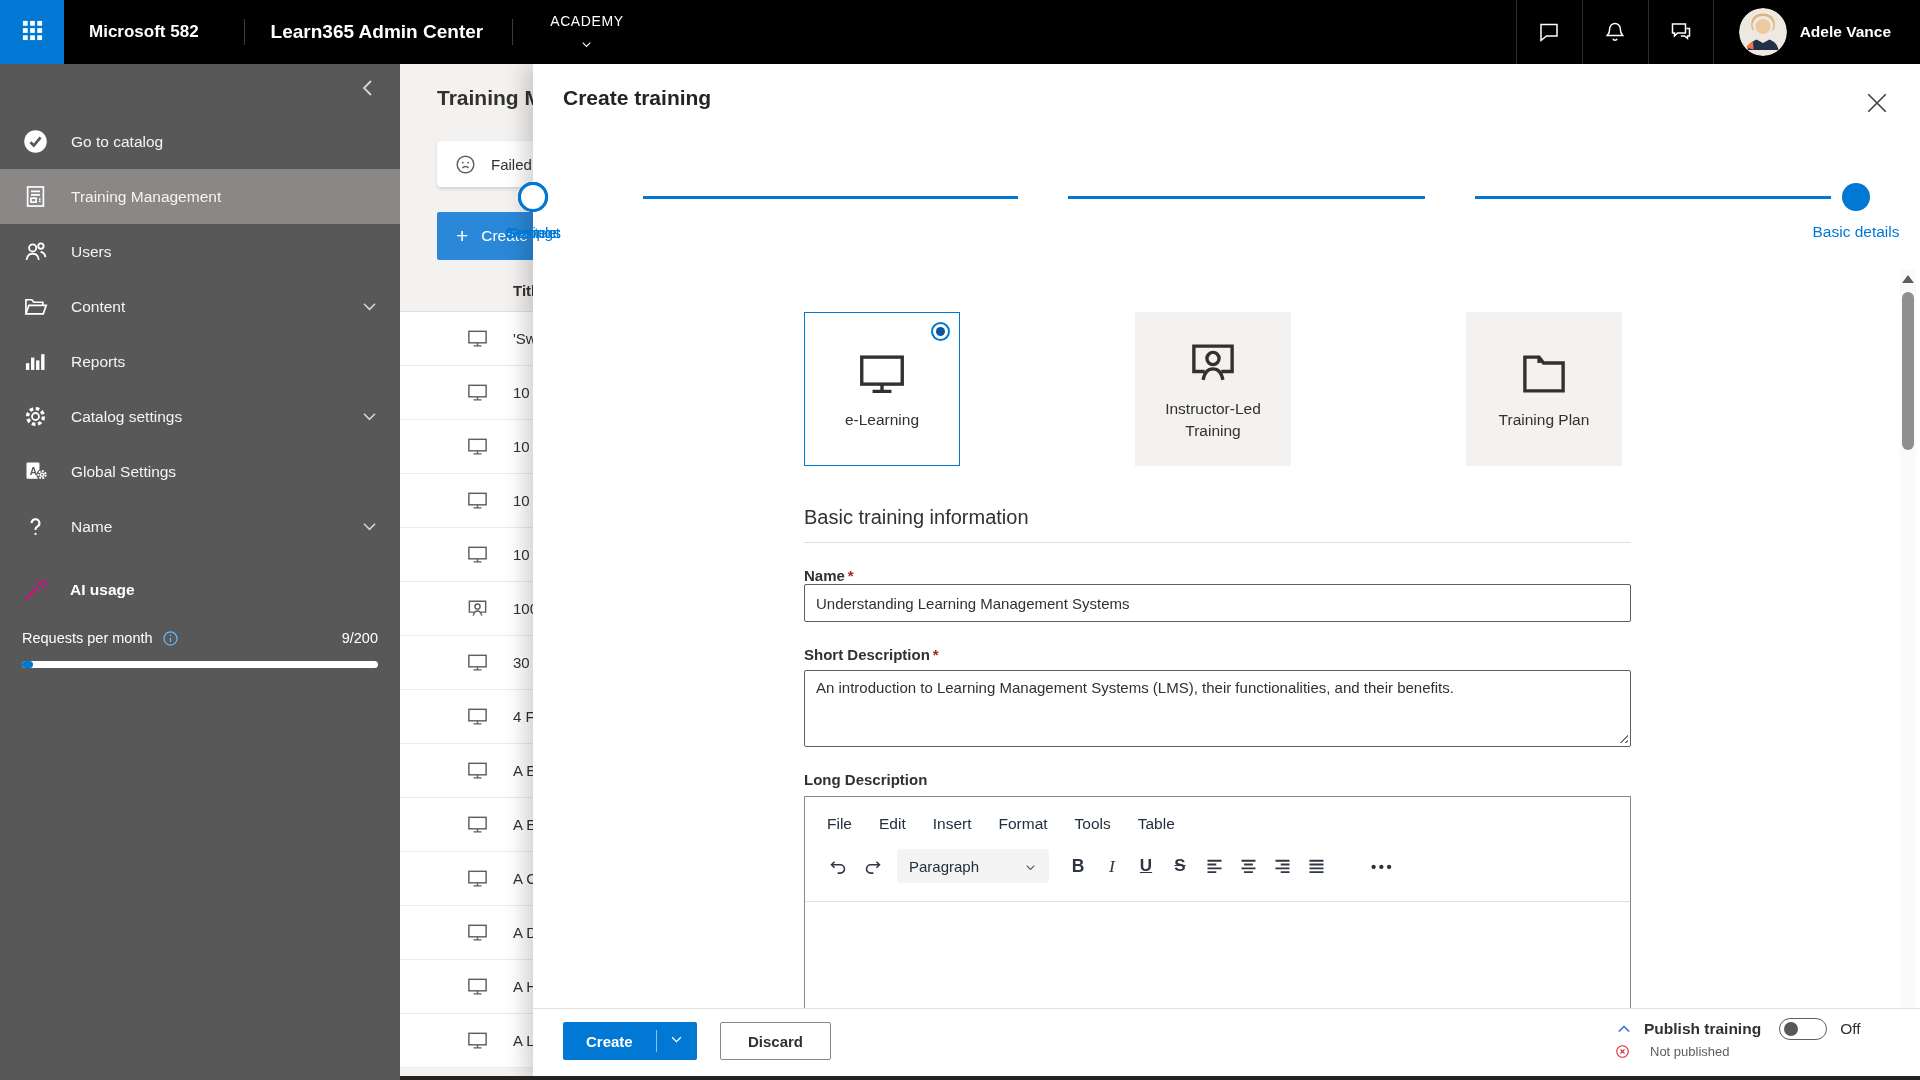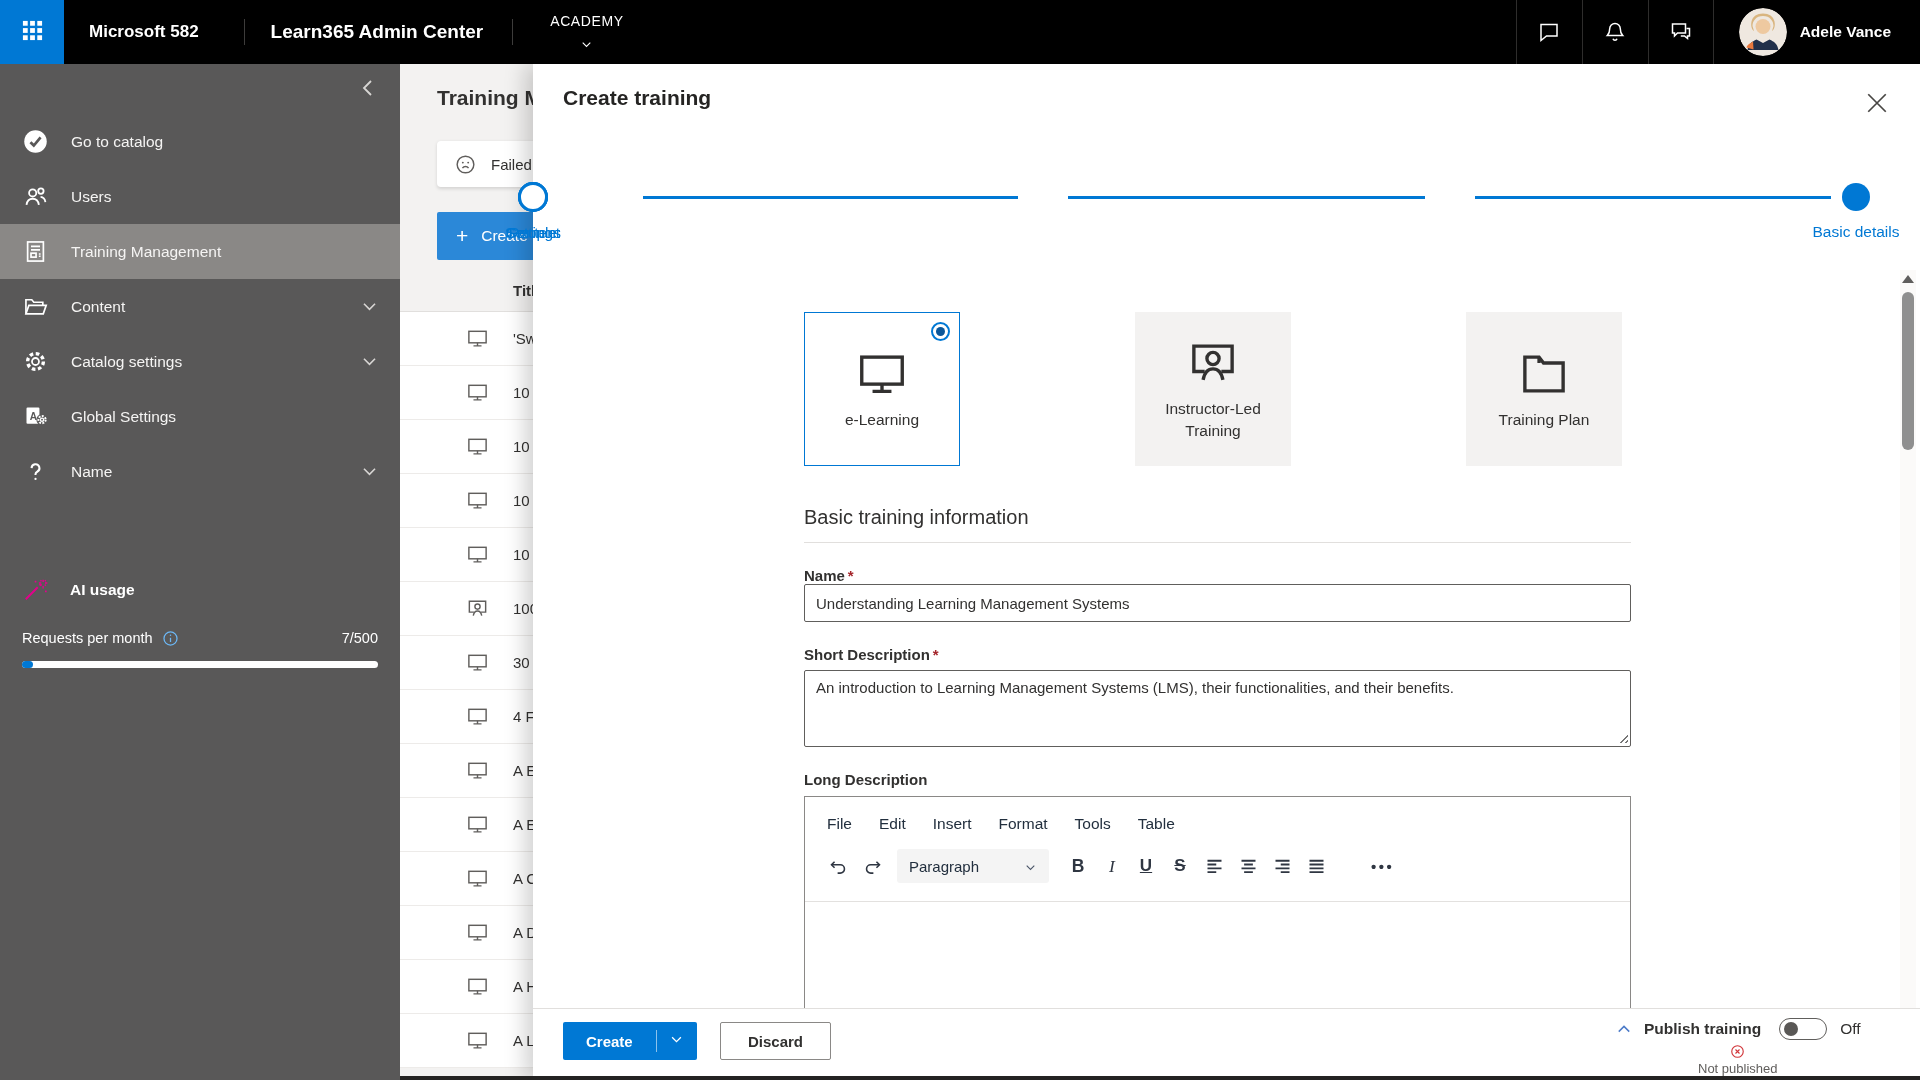--- a/index.html
+++ b/index.html
@@ -176,21 +176,21 @@
   .publish { position:absolute; left:1082px; top:9px; }
   .publish-row { display:flex; align-items:center; gap:11px; }
   .pub-chev { width:18px; height:18px; color:#4d7cc9; background:none; border:none;
     padding:0; cursor:pointer; }
   .pub-label { font-size:15.5px; font-weight:600; color:#323130; white-space:nowrap; }
   .toggle { position:relative; width:48px; height:22px; border:1px solid #605e5c;
     border-radius:11px; background:#fff; margin-left:7px; cursor:pointer; }
   .toggle .knob { position:absolute; left:4px; top:3px; width:14px; height:14px;
     border-radius:50%; background:#5a5856; }
   .toggle-state { font-size:15.5px; color:#323130; margin-left:2px; }
-  .status-row { display:flex; align-items:center; gap:2px; margin-top:4px;flex-direction:column; }
+  .status-row { display:flex; align-items:center; gap:20px; margin-top:4px; }
   .status-row .ic { width:15px; height:15px; color:#d13438; flex:none; }
   .status-row .txt { font-size:13px; color:#605e5c; }
 
   .scrollbar { position:absolute; right:4px; top:206px; width:16px; height:738px;
     background:#fbfaf9; }
   .sb-up { position:absolute; top:3px; left:1px; width:14px; height:12px; background:none;
     border:none; padding:0; cursor:pointer; }
   .sb-up::after { content:""; display:block; margin:0 auto; width:0; height:0;
     border-left:6px solid transparent; border-right:6px solid transparent;
     border-bottom:8px solid #5f5e5d; }
@@ -273,55 +273,67 @@
     <div class="nav-item">
           <span class="ic">
             <svg viewBox="0 0 24 24">
               <circle cx="12" cy="12" r="10" fill="currentColor"></circle>
               <path d="M7.5 12.6l3 3 6-7.2" stroke="#595858" stroke-width="2.4" fill="none"></path>
             </svg>
           </span>
           <span class="lbl">Go to catalog</span>
 
         </div>
+        <div class="nav-item selected">
+          <span class="ic">
+            <svg viewBox="0 0 24 24" fill="none" stroke="currentColor" stroke-width="1.5">
+              <rect x="5" y="3.5" width="14" height="17"></rect>
+              <path d="M8 7.5h8M8 10.5h8"></path>
+              <rect x="8" y="13.5" width="4.5" height="3.5"></rect>
+              <path d="M15 14.2h1.5M15 16.2h1.5" stroke-width="1.2"></path>
+            </svg>
+          </span>
+          <span class="lbl">Training Management</span>
+
+        </div>
         <div class="nav-item">
           <span class="ic">
             <svg viewBox="0 0 24 24" fill="none" stroke="currentColor" stroke-width="1.6">
               <circle cx="9.5" cy="8.8" r="3.2"></circle>
               <path d="M4 19.5c.5-3.5 2.7-5.5 5.5-5.5s5 2 5.5 5.5"></path>
               <circle cx="16.8" cy="7.2" r="2.4"></circle>
               <path d="M16.5 12.4c2.4.2 3.9 2 4.3 4.6"></path>
             </svg>
           </span>
           <span class="lbl">Users</span>
 
         </div>
-        <div class="nav-item selected">
-          <span class="ic">
-            <svg viewBox="0 0 24 24" fill="none" stroke="currentColor" stroke-width="1.5">
-              <rect x="5" y="3.5" width="14" height="17"></rect>
-              <path d="M8 7.5h8M8 10.5h8"></path>
-              <rect x="8" y="13.5" width="4.5" height="3.5"></rect>
-              <path d="M15 14.2h1.5M15 16.2h1.5" stroke-width="1.2"></path>
-            </svg>
-          </span>
-          <span class="lbl">Training Management</span>
-
-        </div>
         <div class="nav-item has-chevron">
           <span class="ic">
             <svg viewBox="0 0 24 24" fill="none" stroke="currentColor" stroke-width="1.5">
               <path d="M3.5 18.5V6h5.2l1.8 2.2h8V11"></path>
               <path d="M3.5 18.5l2.6-7.5h15.4l-2.6 7.5z"></path>
             </svg>
           </span>
           <span class="lbl">Content</span>
           <span class="chev"><svg viewBox="0 0 24 24" fill="none" stroke="currentColor" stroke-width="2">
               <path d="M5 8.5l7 7 7-7"></path>
             </svg></span>
+        </div>
+        <div class="nav-item">
+          <span class="ic">
+            <svg viewBox="0 0 24 24" fill="currentColor">
+              <rect x="3.5" y="13.5" width="3" height="6"></rect>
+              <rect x="8" y="8.5" width="3" height="11"></rect>
+              <rect x="12.5" y="11" width="3" height="8.5"></rect>
+              <rect x="17" y="5.5" width="3" height="14"></rect>
+            </svg>
+          </span>
+          <span class="lbl">Reports</span>
+
         </div>
         <div class="nav-item has-chevron">
           <span class="ic">
             <svg viewBox="0 0 24 24" fill="none" stroke="currentColor">
               <circle cx="12" cy="12" r="3.1" stroke-width="1.6"></circle>
               <circle cx="12" cy="12" r="7" stroke-width="3" stroke-dasharray="3.2 2.3"></circle>
             </svg>
           </span>
           <span class="lbl">Catalog settings</span>
           <span class="chev"><svg viewBox="0 0 24 24" fill="none" stroke="currentColor" stroke-width="2">
@@ -367,21 +379,21 @@
           </svg></span>
       <span>AI usage</span>
     </div>
     <div class="req-row">
       <span>Requests per month</span>
       <button class="info"><svg viewBox="0 0 24 24" fill="none" stroke="currentColor" stroke-width="1.8">
             <circle cx="12" cy="12" r="9.2"></circle>
             <path d="M12 11v6"></path>
             <circle cx="12" cy="7.5" r="1.1" fill="currentColor" stroke="none"></circle>
           </svg></button>
-      <span class="val">7/500</span>
+      <span class="val">9/200</span>
     </div>
     <div class="progress">
         <div class="fill"></div>
       </div>
   </aside>
 
   <main class="main">
     <h1 class="list-title">Training M</h1>
     <div class="banner">
       <span class="ic"><svg viewBox="0 0 24 24" fill="none" stroke="currentColor" stroke-width="1.5">

